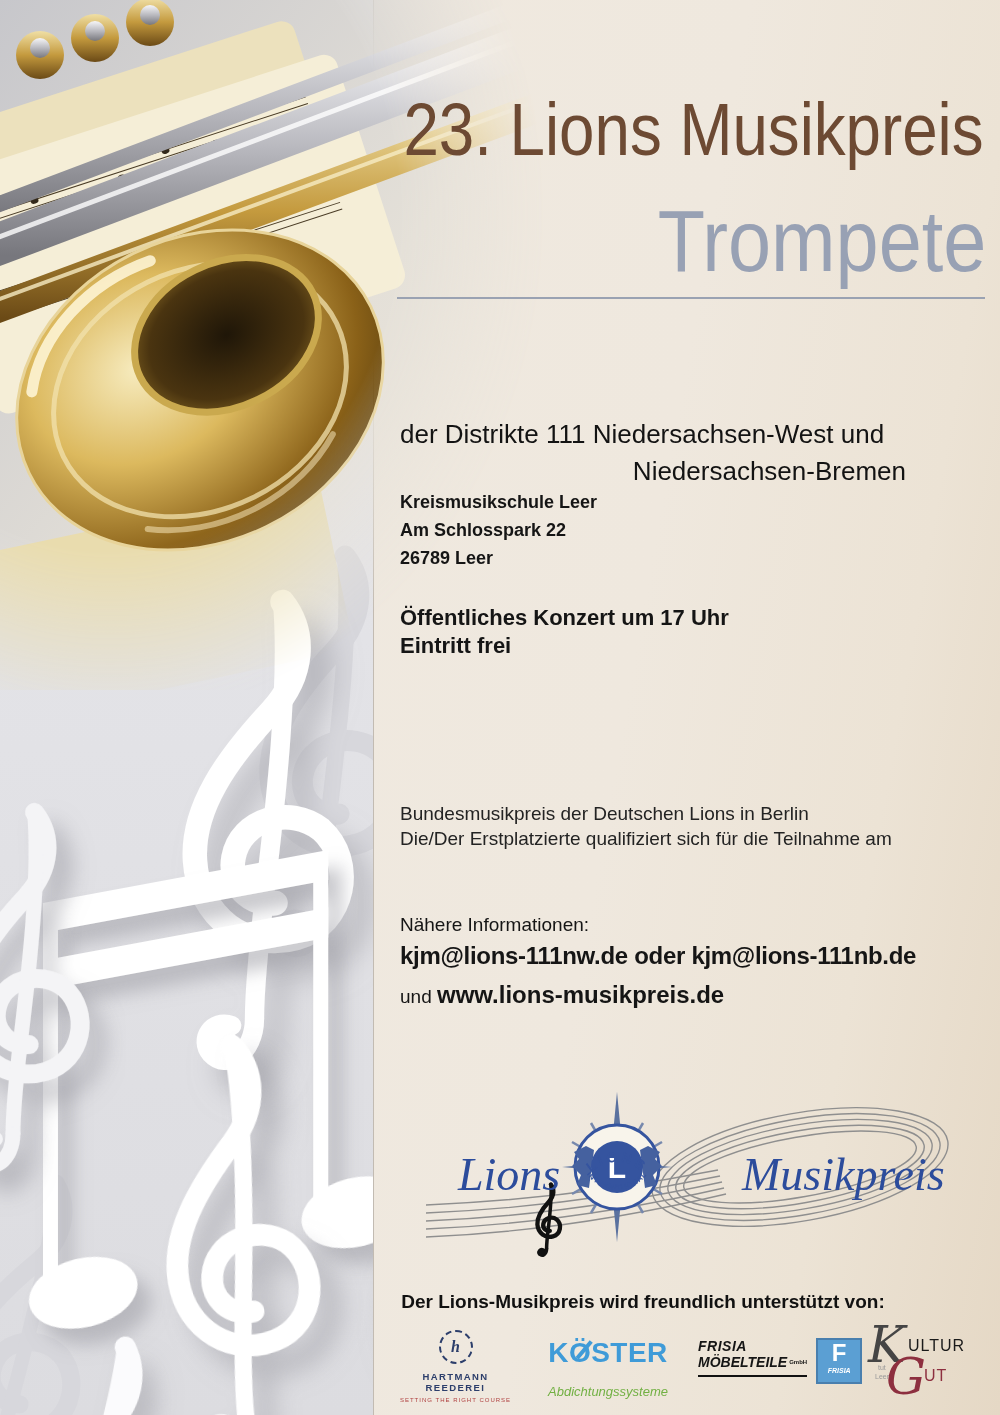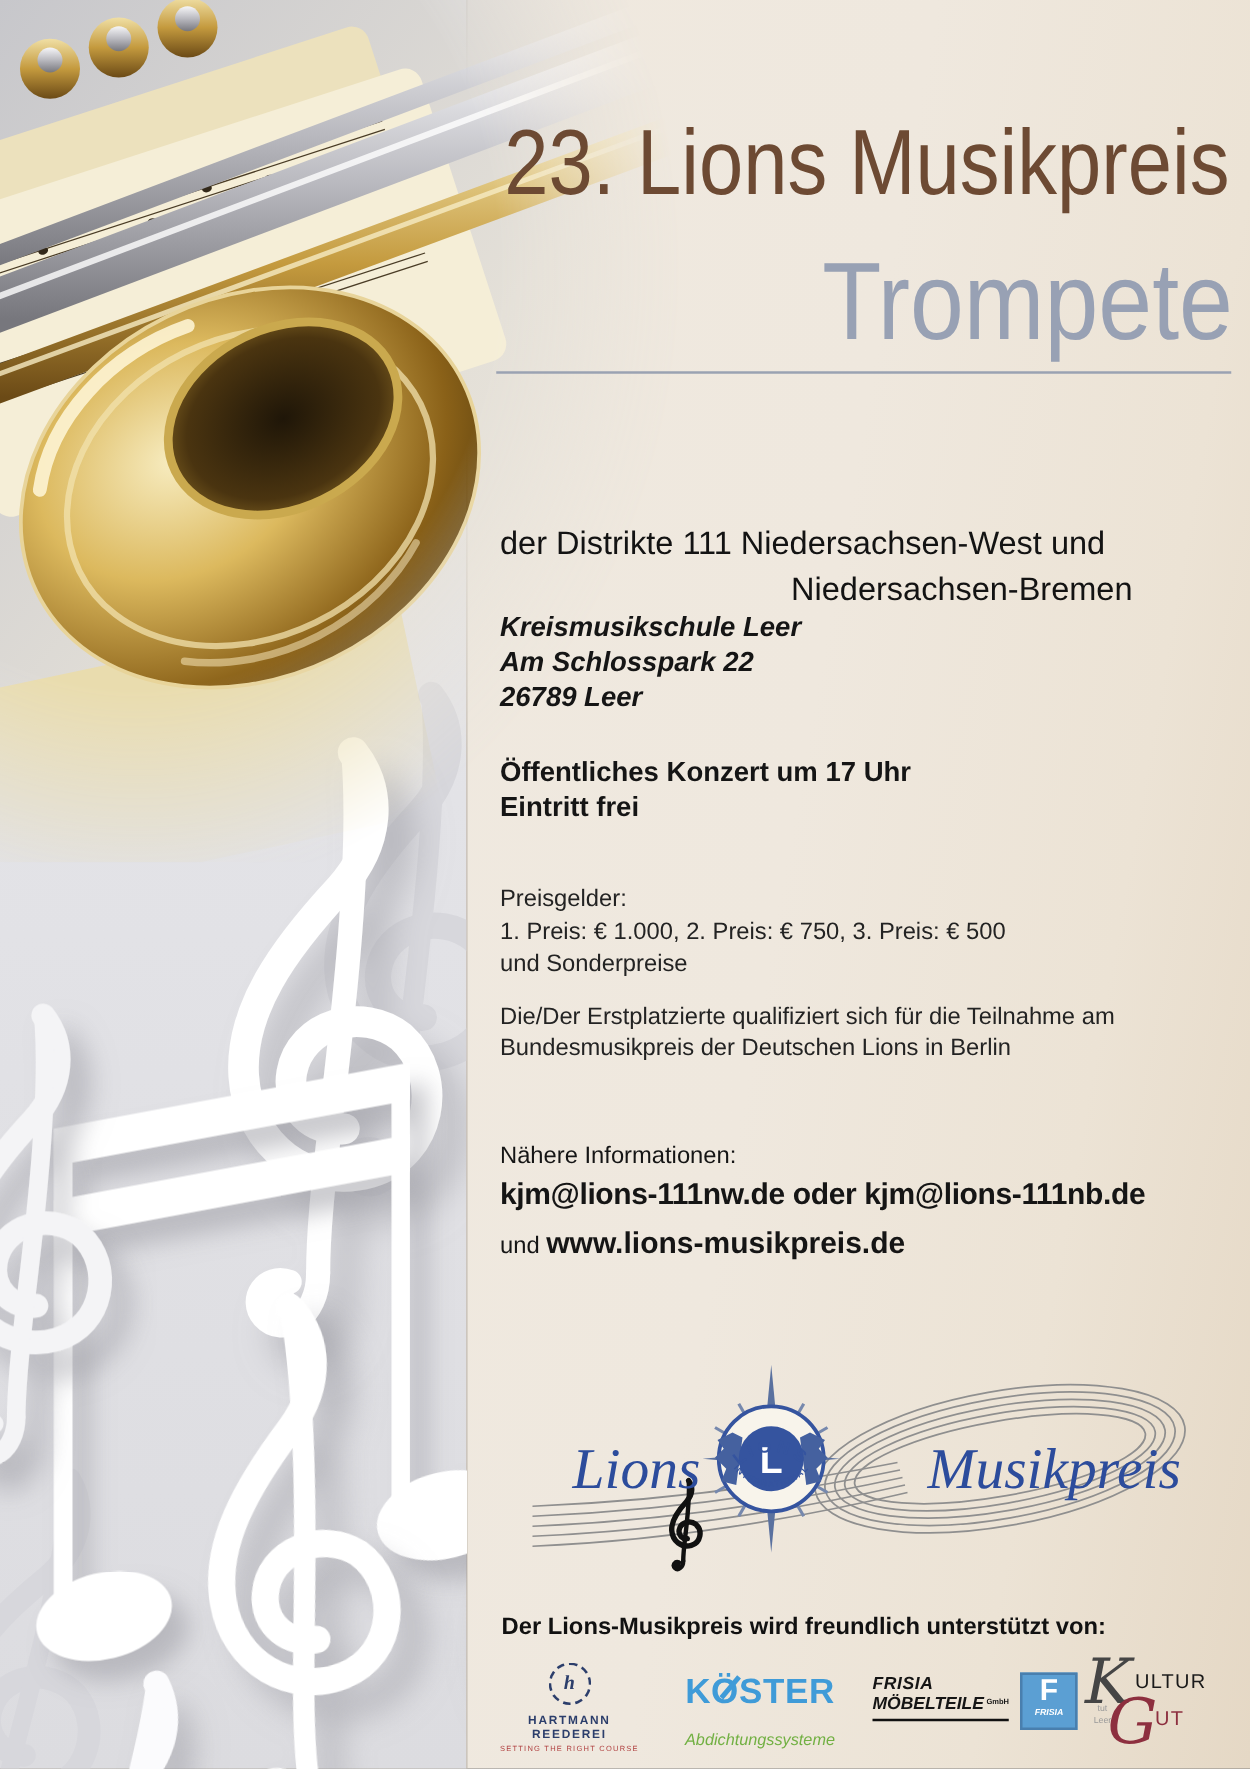--- a/index.html
+++ b/index.html
@@ -18,21 +18,21 @@
   
   .title1{position:absolute;right:16px;top:90px;font-size:74px;line-height:80px;color:#6d4a33;
     white-space:nowrap;transform:scaleX(.86);transform-origin:100% 50%;}
   .title2{position:absolute;right:14px;top:194px;font-size:88px;line-height:94px;color:#98a1b4;
     white-space:nowrap;transform:scaleX(.88);transform-origin:100% 50%;}
   .rule{position:absolute;left:397px;right:15px;top:297px;height:2px;background:#9aa2b2;}
   
   .tb{position:absolute;left:400px;white-space:nowrap;}
   .subtitle{top:368px;width:540px;font-weight:normal;font-size:26px;line-height:37px;color:#131313;margin-top:48px;}
   .subtitle .l2{text-align:right;padding-right:34px;}
-  .addr{top:488px;font-weight:bold;font-size:22px;line-height:28px;font-style:italic;}
+  .addr{top:488px;font-weight:bold;font-size:18px;line-height:28px;}
   .event{top:604px;font-weight:bold;font-size:22px;line-height:28px;}
   .prizes{top:707px;font-size:19px;line-height:26px;color:#232323;}
   .qual{top:801px;font-size:19px;line-height:25px;color:#232323;}
   .info-h{top:914px;font-size:19px;}
   .emails{top:942px;font-weight:bold;font-size:24px;letter-spacing:-.3px;}
   .web{top:981px;font-size:19px;}
   .web .site{font-weight:bold;font-size:24px;}
   
   .cap{position:absolute;left:373px;top:1291px;width:540px;text-align:center;
     font-size:19px;font-weight:bold;color:#111;}
@@ -205,29 +205,24 @@
     <div>Kreismusikschule Leer</div>
     <div>Am Schlosspark 22</div>
     <div>26789 Leer</div>
   </div>
 
   <div class="tb event">
     <div>Öffentliches Konzert um 17 Uhr</div>
     <div>Eintritt frei</div>
   </div>
 
-  <div class="tb prizes">
-    <div>Preisgelder:</div>
-    <div>1. Preis: € 1.000, 2. Preis: € 750, 3. Preis: € 500</div>
-    <div>und Sonderpreise</div>
-  </div>
 
   <div class="tb qual">
+    <div>Bundesmusikpreis der Deutschen Lions in Berlin</div>
     <div>Die/Der Erstplatzierte qualifiziert sich für die Teilnahme am</div>
-    <div>Bundesmusikpreis der Deutschen Lions in Berlin</div>
   </div>
 
   <div class="tb info-h">Nähere Informationen:</div>
   <div class="tb emails">kjm@lions-111nw.de oder kjm@lions-111nb.de</div>
   <div class="tb web">
     <span>und</span>
     <span class="site">www.lions-musikpreis.de</span>
   </div>
 
   <svg class="lm-logo" width="575" height="190" viewBox="0 0 575 190">

